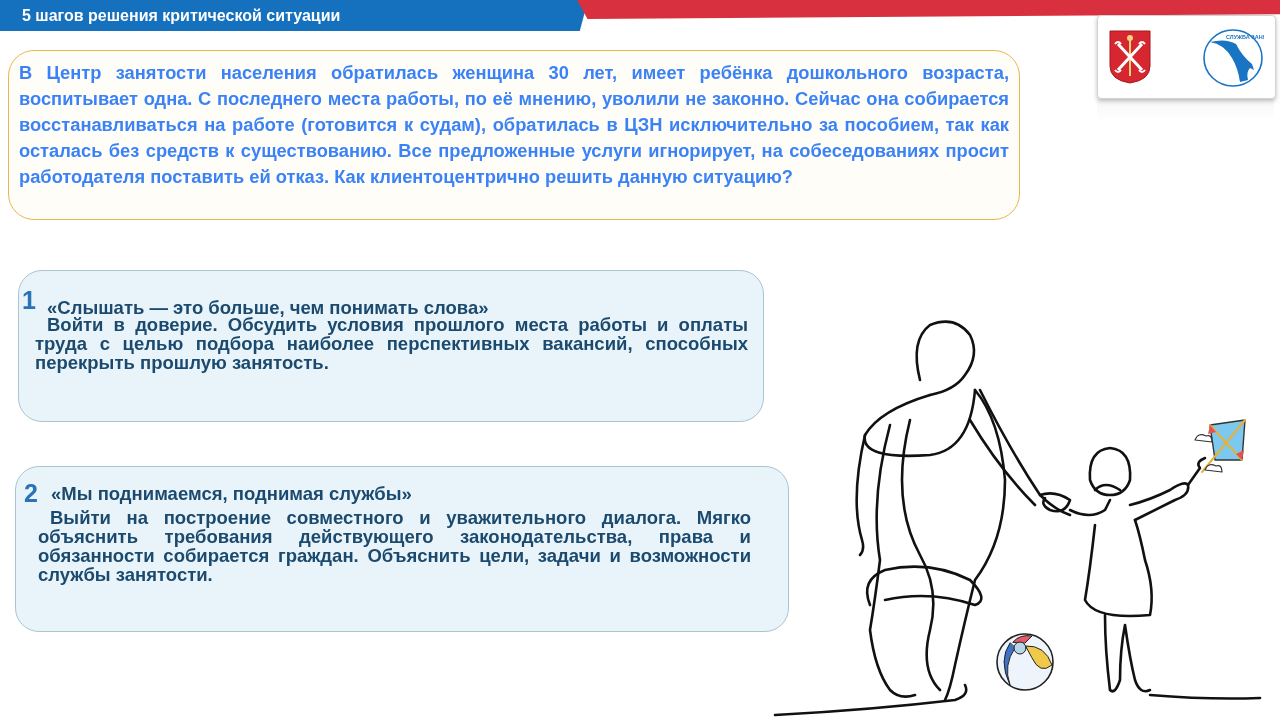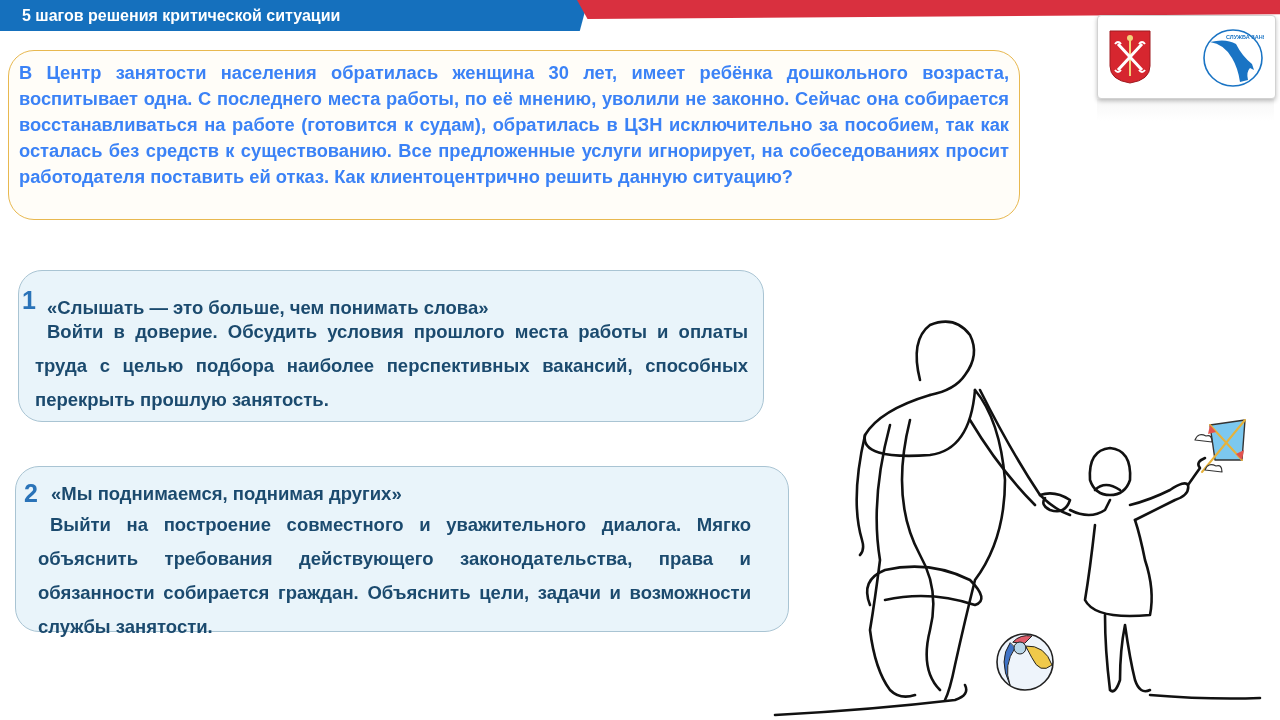--- a/index.html
+++ b/index.html
@@ -22,21 +22,21 @@
               border:1px solid #e8b84f; border-radius:26px; background:#fffdf8; }
   .case-text { position:absolute; left:19px; top:60px; width:990px; font-weight:bold; font-size:18.3px;
                line-height:26px; color:#3b82f6; text-align:justify; text-align-last:left; }
 
   .step { position:absolute; box-sizing:border-box; border:1px solid #a9c4d3; border-radius:24px;
           background:#e9f4fa; }
   .step1 { left:18px; top:270px; width:746px; height:152px; }
   .step2 { left:15px; top:466px; width:774px; height:166px; }
   .step-num { position:absolute; color:#2a73b8; font-weight:bold; font-size:25px; line-height:26px; }
   .step-title { position:absolute; color:#1b4a6e; font-weight:bold; font-size:18.5px; line-height:24px; white-space:nowrap; }
-  .step-body { position:absolute; color:#1b4a6e; font-weight:bold; font-size:18.5px; line-height:34px;
+  .step-body { position:absolute; color:#1b4a6e; font-weight:bold; font-size:18.5px; line-height:19px;
                text-align:justify; text-indent:12px; }
 
   .illustration { position:absolute; left:770px; top:300px; width:510px; height:420px; }
 </style>
 </head>
 <body>
 
 <div class="blue-band"></div>
 <div class="red-band"></div>
 <div class="title">5 шагов решения критической ситуации</div>
@@ -60,21 +60,21 @@
 <div class="case-box"></div>
 <div class="case-text">В Центр занятости населения обратилась женщина 30 лет, имеет ребёнка дошкольного возраста, воспитывает одна. С последнего места работы, по её мнению, уволили не законно. Сейчас она собирается восстанавливаться на работе (готовится к судам), обратилась в ЦЗН исключительно за пособием, так как осталась без средств к существованию. Все предложенные услуги игнорирует, на собеседованиях просит работодателя поставить ей отказ. Как клиентоцентрично решить данную ситуацию?</div>
 
 <div class="step step1"></div>
 <div class="step-num" style="left:22px; top:287px;">1</div>
 <div class="step-title" style="left:47px; top:296px;">«Слышать — это больше, чем понимать слова»</div>
 <div class="step-body" style="left:35px; top:315px; width:713px;">Войти в доверие. Обсудить условия прошлого места работы и оплаты труда с целью подбора наиболее перспективных вакансий, способных перекрыть прошлую занятость.</div>
 
 <div class="step step2"></div>
 <div class="step-num" style="left:24px; top:480px;">2</div>
-<div class="step-title" style="left:51px; top:482px;">«Мы поднимаемся, поднимая других»</div>
+<div class="step-title" style="left:51px; top:482px;">«Мы поднимаемся, поднимая службы»</div>
 <div class="step-body" style="left:38px; top:508px; width:713px;">Выйти на построение совместного и уважительного диалога. Мягко объяснить требования действующего законодательства, права и обязанности собирается граждан. Объяснить цели, задачи и возможности службы занятости.</div>
 
 <svg class="illustration" viewBox="0 0 510 420" fill="none" stroke="#111" stroke-width="2.6" stroke-linecap="round" stroke-linejoin="round">
 
   <path d="M150 80 Q140 40 160 25 Q185 15 200 35 Q210 55 195 75 Q185 90 160 95"></path>
 
   <path d="M160 95 Q110 110 95 135 Q90 160 160 155 Q200 150 205 90"></path>
 
   <path d="M120 125 Q100 200 110 260 Q105 300 100 330 Q105 370 120 390 Q130 400 145 395"></path>
   <path d="M205 90 Q230 120 235 180 Q235 240 205 280 Q195 320 185 365 Q180 390 175 400"></path>

